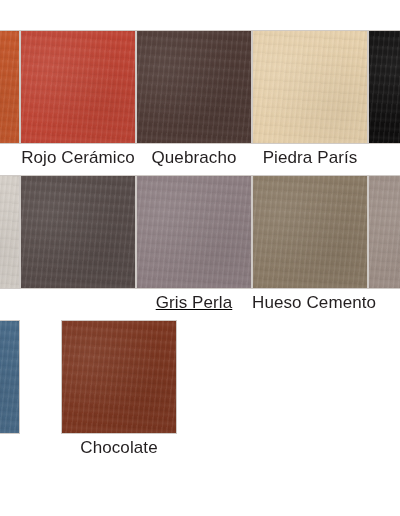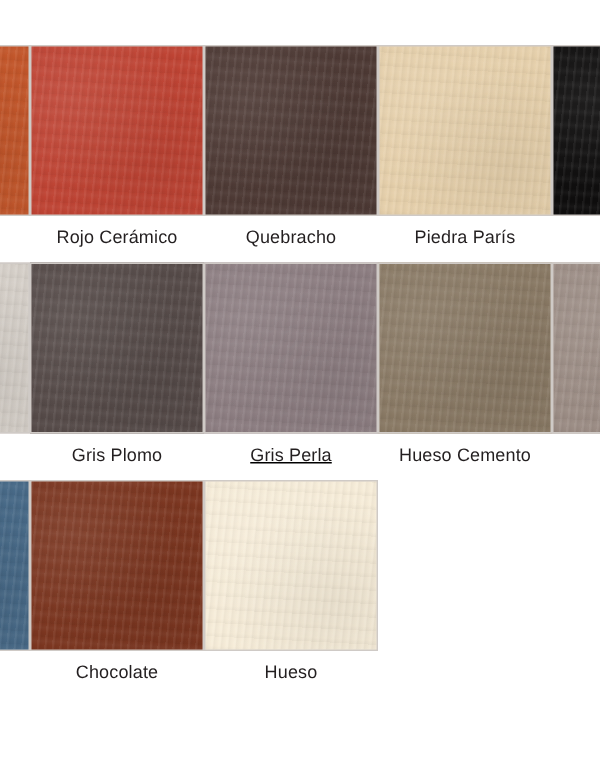--- a/index.html
+++ b/index.html
@@ -81,21 +81,21 @@
     background-image:
       radial-gradient(ellipse at 22% 30%, rgba(255,255,255,0.07), rgba(255,255,255,0) 58%),
       radial-gradient(ellipse at 76% 72%, rgba(0,0,0,0.055), rgba(0,0,0,0) 62%);
     pointer-events: none;
   }
 
   .swatch-label {
     margin-top: 7px;
     width: 116px;
     text-align: center;
-    font-size: 12px;
+    font-size: 17px;
     line-height: 14px;
     color: #231f20;
     letter-spacing: 0.1px;
     white-space: nowrap;
   }
 </style>
 </head>
 <body>
 
 <div id="palette-sheet">
@@ -122,43 +122,38 @@
           <div class="swatch-label">N</div>
         </div>
       </div>
       <div class="swatch-row">
         <div class="swatch-cell" style="left: 0px;">
           <div class="swatch-chip" style="background: rgb(214, 208, 201);"></div>
           <div class="swatch-label">o</div>
         </div>
         <div class="swatch-cell" style="left: 116px;">
           <div class="swatch-chip" style="background: rgb(86, 75, 73);"></div>
-          <div class="swatch-label">Gris Plomo</div>
         </div>
         <div class="swatch-cell" style="left: 232px; text-decoration: underline;">
           <div class="swatch-chip" style="background: rgb(141, 126, 130);"></div>
           <div class="swatch-label">Gris Perla</div>
         </div>
         <div class="swatch-cell" style="left: 348px;">
           <div class="swatch-chip" style="background: rgb(138, 122, 101);"></div>
           <div class="swatch-label">Hueso Cemento</div>
         </div>
         <div class="swatch-cell" style="left: 464px;">
           <div class="swatch-chip" style="background: rgb(156, 141, 133);"></div>
           <div class="swatch-label"></div>
         </div>
       </div>
       <div class="swatch-row">
         <div class="swatch-cell" style="left: 0px;">
           <div class="swatch-chip" style="background: rgb(72, 106, 136);"></div>
           <div class="swatch-label"></div>
         </div>
-        <div class="swatch-cell" style="left: 116px;">
+        <div class="swatch-cell" style="left: 116px; padding-left: 41px;">
           <div class="swatch-chip" style="background: rgb(124, 54, 32);"></div>
           <div class="swatch-label">Chocolate</div>
-        </div>
-        <div class="swatch-cell" style="left: 232px;">
-          <div class="swatch-chip" style="background: rgb(247, 237, 217);"></div>
-          <div class="swatch-label">Hueso</div>
         </div>
       </div>
     </div>
 </div>
 
 </body></html>

